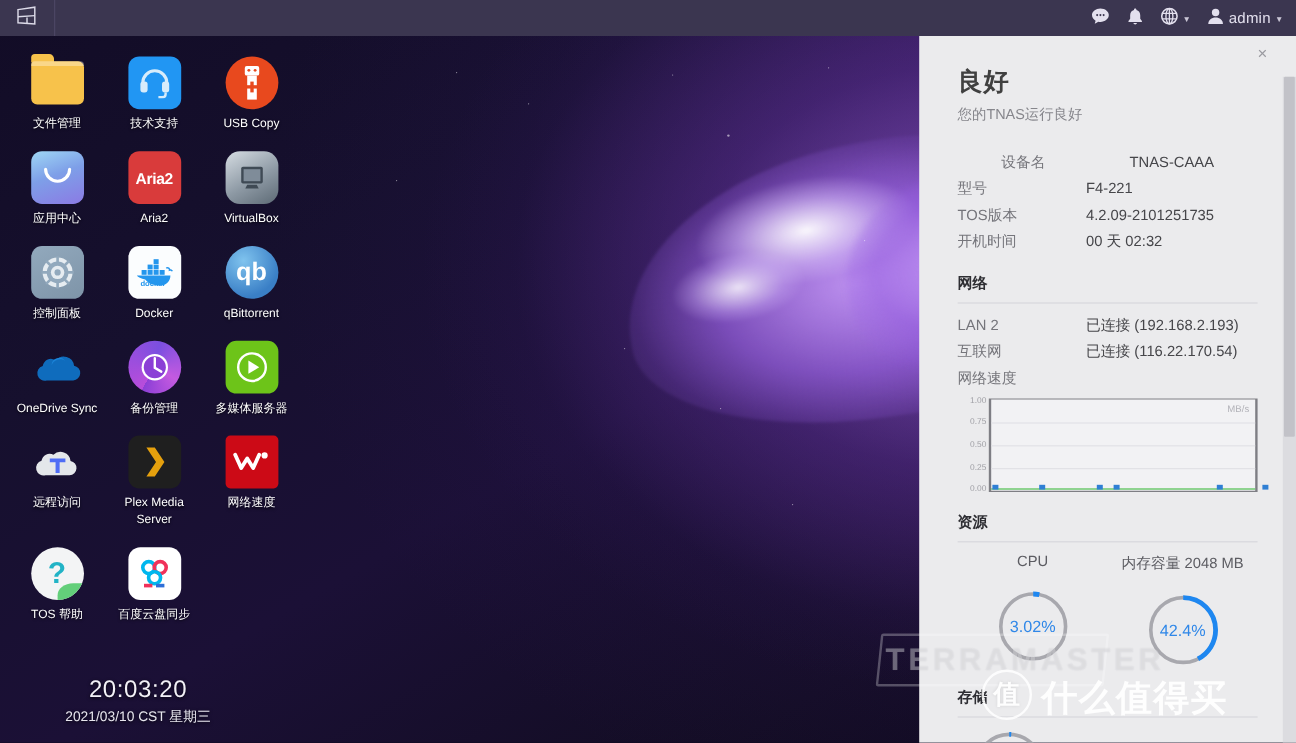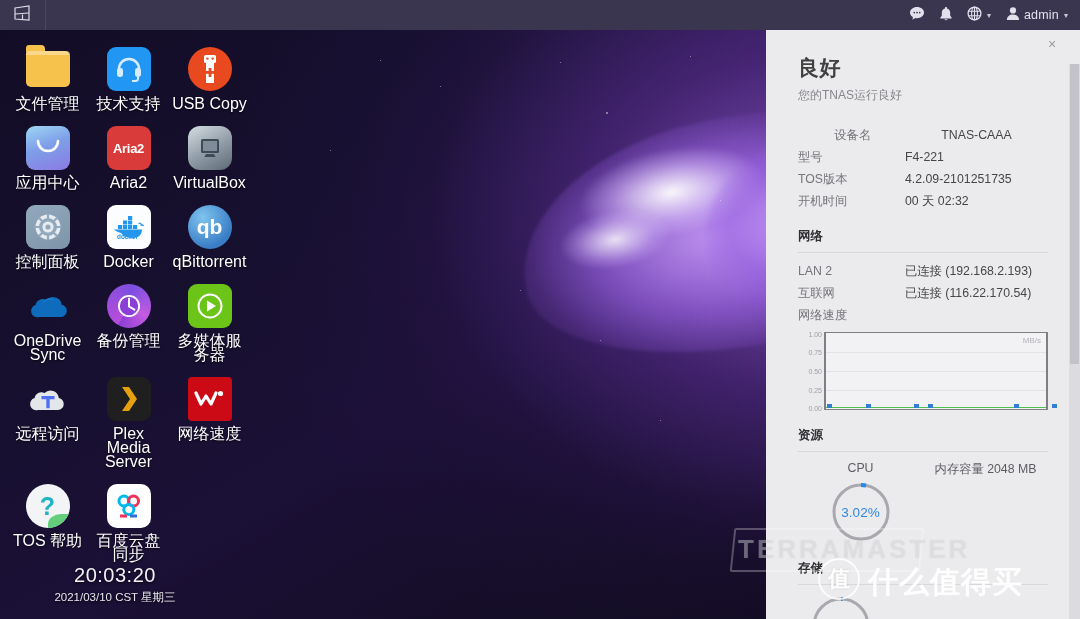--- a/index.html
+++ b/index.html
@@ -91,21 +91,21 @@
     width: 79px; padding: 6px 2px 4px;
     display: flex; flex-direction: column; align-items: center;
     cursor: default; border-radius: 3px;
   }
   .dicon .glyph {
     width: 46px; height: 46px; margin-bottom: 5px;
     display: flex; align-items: center; justify-content: center;
     position: relative;
   }
   .dicon .lbl {
-    color: #ffffff; font-size: 16px; line-height: 14px;
+    color: #ffffff; font-size: 10px; line-height: 14px;
     text-align: center; max-width: 76px;
     text-shadow: 0 1px 2px rgba(0,0,0,.75);
     word-break: break-word;
   }
 
   
   .sq { width: 44px; height: 44px; border-radius: 9px; display:flex; align-items:center; justify-content:center; }
   .ci { width: 44px; height: 44px; border-radius: 50%; display:flex; align-items:center; justify-content:center; }
 
   .ic-folder { width: 44px; height: 36px; background: #f7c24b; border-radius: 3px 5px 5px 5px; position: relative; }
@@ -193,21 +193,21 @@
   .netchart .baseline-g {
     position: absolute; left: 0; right: 0; bottom: 1px; height: 1.5px; background: #4fbf4f;
   }
   .netchart .blip {
     position: absolute; bottom: 1px; width: 5px; height: 4px; background: #2f7fd4;
   }
 
   
   .gauges { display: flex; margin-top: 6px; }
   .gcol { flex: 1 1 50%; display: flex; flex-direction: column; align-items: center; }
-  .gcap { font-size: 12.3px; color: #5c5c62; margin-bottom: 6px; text-align: right; }
+  .gcap { font-size: 12.3px; color: #5c5c62; margin-bottom: 16px; text-align: right; }
   .ring { position: relative; width: 62px; height: 62px; }
   .ring svg { display: block; transform: rotate(-90deg); }
   .ring .val {
     position: absolute; inset: 0; display: flex; align-items: center; justify-content: center;
     font-size: 13.5px; color: #2f87e8;
   }
 
   
   .storage-row { display: flex; align-items: center; margin-top: 10px; }
   .storage-row .ring { margin-left: 12px; margin-right: 18px; }
@@ -627,20 +627,27 @@
         <div class="ring">
           <svg width="62" height="62" viewBox="0 0 62 62">
             <circle cx="31" cy="31" r="27" fill="none" stroke="#a8a8ae" stroke-width="3"></circle>
             <circle cx="31" cy="31" r="27" fill="none" stroke="#1e87f0" stroke-width="4" stroke-dasharray="5.12 164.5" stroke-linecap="butt"></circle>
           </svg>
           <div class="val">3.02%</div>
         </div>
       </div>
       <div class="gcol">
         <div class="gcap">内存容量 2048 MB</div>
+        <div class="ring">
+          <svg width="62" height="62" viewBox="0 0 62 62">
+            <circle cx="31" cy="31" r="27" fill="none" stroke="#a8a8ae" stroke-width="3"></circle>
+            <circle cx="31" cy="31" r="27" fill="none" stroke="#1e87f0" stroke-width="4" stroke-dasharray="71.9 97.7" stroke-linecap="butt"></circle>
+          </svg>
+          <div class="val">42.4%</div>
+        </div>
       </div>
     </div>
 
     <div class="sect-h">存储</div>
     <div class="sect-rule"></div>
 
     <div class="storage-row">
       <div class="ring">
         <svg width="62" height="62" viewBox="0 0 62 62">
           <circle cx="31" cy="31" r="27" fill="none" stroke="#a8a8ae" stroke-width="3"></circle>

